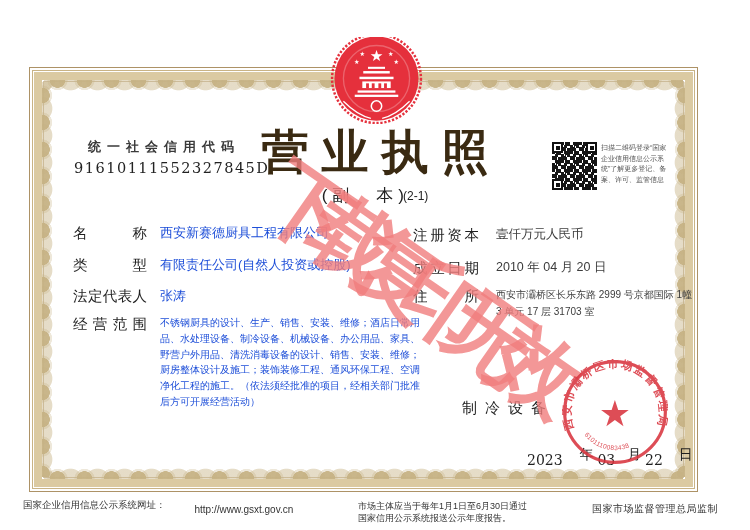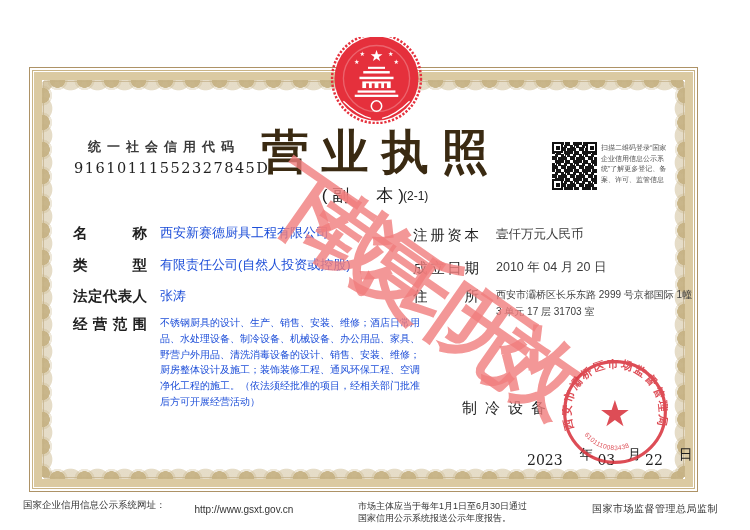--- a/index.html
+++ b/index.html
@@ -51,21 +51,21 @@
       conic-gradient(#151515 25%, transparent 0 50%, #151515 0 75%, transparent 0) 0 0/9px 9px,
       conic-gradient(#151515 25%, #fff 0 50%, #151515 0 75%, #fff 0) 0 0/6px 6px; }
   .qr .finder { position:absolute; width:11px; height:11px; border:2.5px solid #111; background:#fff; box-sizing:border-box; }
   .qr .finder::after { content:''; position:absolute; inset:1.5px; background:#111; }
   .finder.tl { left:0; top:0; } .finder.tr { right:0; top:0; } .finder.bl { left:0; bottom:0; }
   .qr-caption { position:absolute; left:601px; top:143px; width:66px; font-size:7px; line-height:1.5; color:#555; z-index:3; }
 
   
   .lrow { position:absolute; left:73px; display:flex; align-items:flex-start; z-index:3; }
   .rrow { position:absolute; left:413px; display:flex; align-items:flex-start; z-index:3; }
-  .flabel { flex:0 0 74px; font-size:14.5px; font-weight:700; color:#1f1f1f;
+  .flabel { flex:0 0 74px; font-size:14.5px; font-weight:400; color:#1f1f1f;
             text-align:justify; text-align-last:justify; text-justify:inter-character; }
   .rlabel { flex:0 0 66px; font-size:14.5px; font-weight:500; color:#1f1f1f;
             text-align:justify; text-align-last:justify; text-justify:inter-character; }
   .fvalue { margin-left:13px; font-size:13px; color:#1d4ed8; }
   .rvalue { margin-left:17px; font-size:12.5px; color:#3c3c3c; }
   .fvalue.small { font-size:10px; line-height:1.58; width:262px; }
   .rvalue.small { font-size:10px; line-height:1.65; width:200px; }
 
   
   .authority { position:absolute; left:462px; top:399px; font-size:15px; letter-spacing:8px; color:#1f1f1f; z-index:3; }

